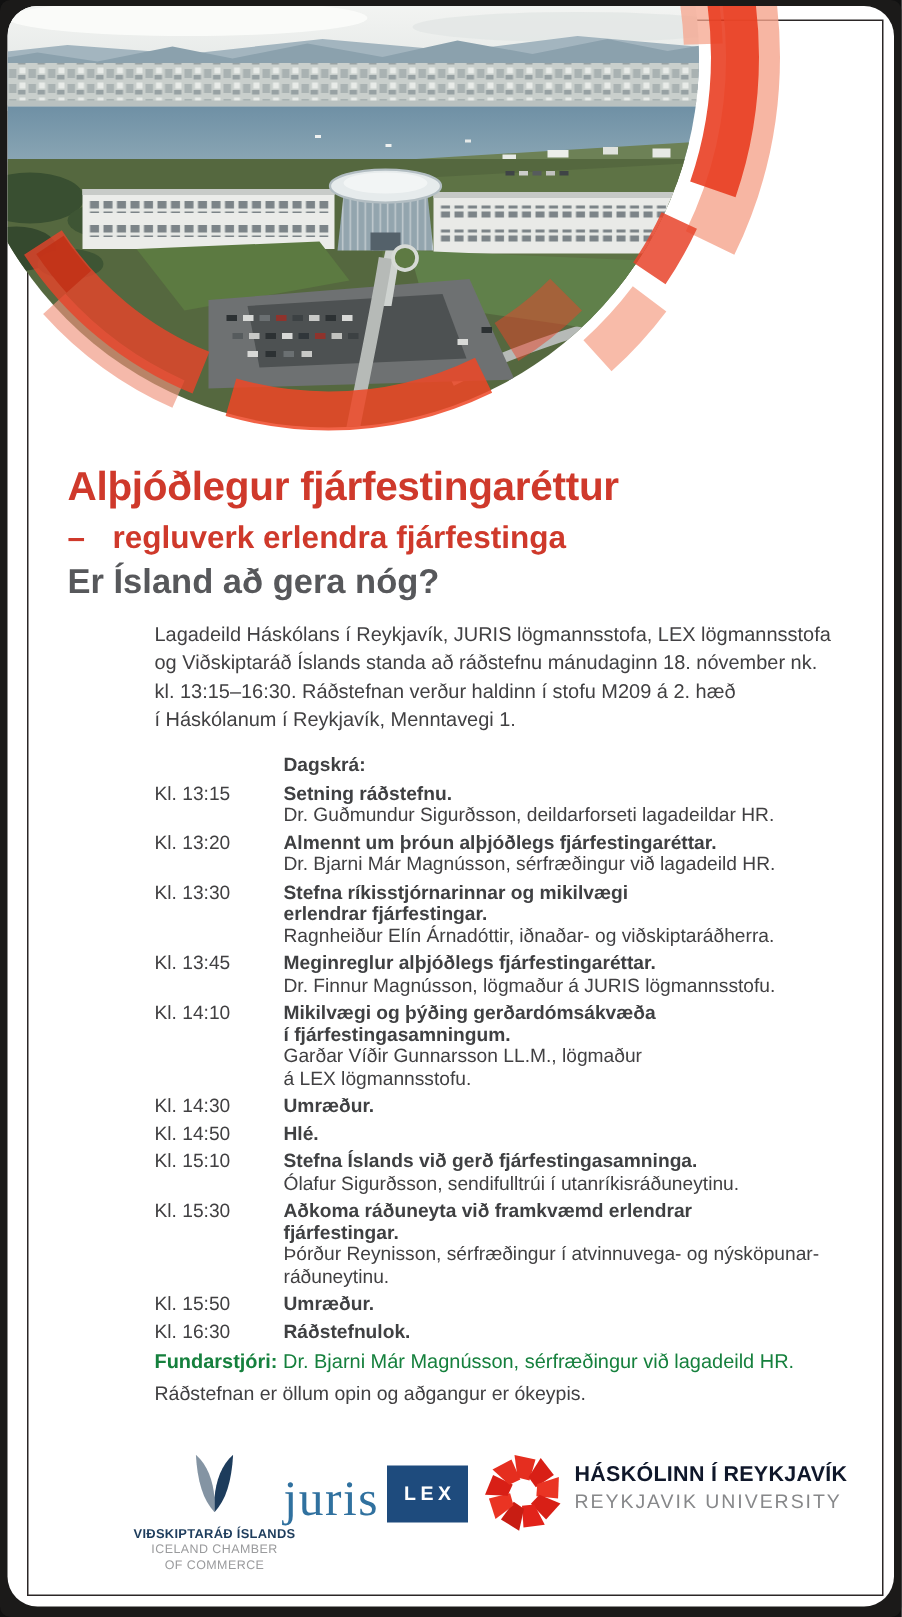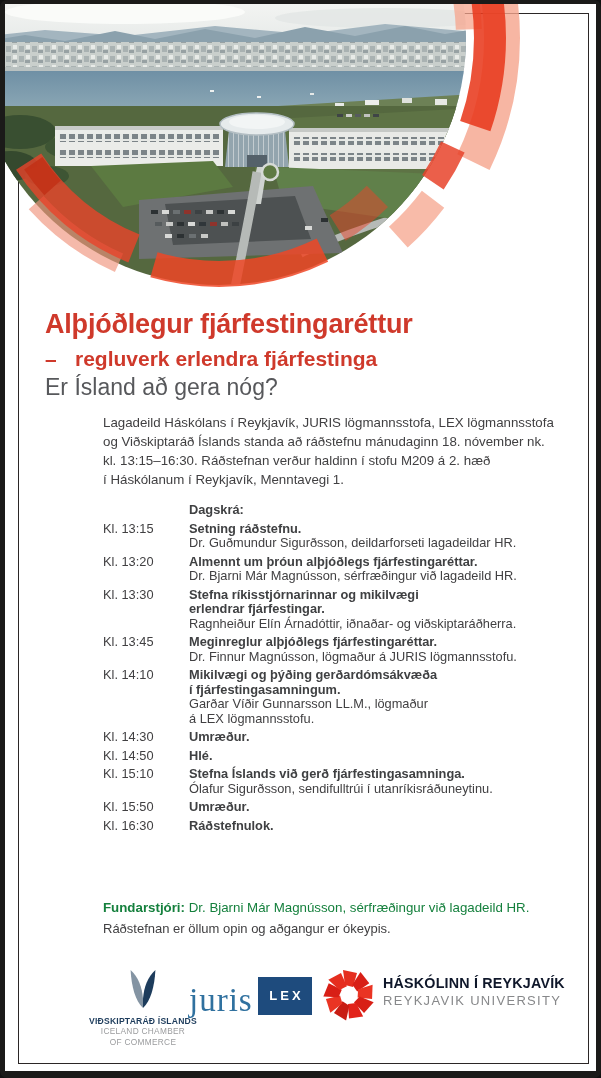--- a/index.html
+++ b/index.html
@@ -1,24 +1,24 @@
 <!DOCTYPE html>
 <html><head>
 <meta charset="utf-8">
 <style>
   html,body{margin:0;padding:0;background:#111;}
   .shot{position:relative;width:601px;height:1078px;background:#1b1a19;border-radius:7px;overflow:hidden;
         font-family:"Liberation Sans",sans-serif;}
-  .page{position:absolute;left:5px;top:4px;width:591px;height:1067px;background:#ffffff;overflow:hidden;}
+  .page{position:absolute;left:5px;top:4px;width:591px;height:1067px;background:#ffffff;overflow:hidden;border-radius:20px;}
   .inner-border{position:absolute;left:13px;top:9px;width:569px;height:1049px;border:1px solid #2b2626;}
   .photo{position:absolute;left:0;top:0;}
   .t1{position:absolute;left:40px;top:304px;font-size:27px;line-height:32px;font-weight:bold;color:#cf392b;letter-spacing:-0.2px;}
   .t2{position:absolute;left:40px;top:342px;font-size:21px;line-height:26px;font-weight:bold;color:#cf392b;}
   .t2 .dash{display:inline-block;width:30px;}
-  .t3{position:absolute;left:40px;top:369px;font-size:23px;line-height:29px;font-weight:normal;color:#57585b;}
+  .t3{position:absolute;left:40px;top:369px;font-size:23px;line-height:29px;font-weight:bold;color:#57585b;}
   .intro{position:absolute;left:98px;top:409px;width:470px;font-size:13.3px;line-height:19px;color:#414042;white-space:pre-line;}
   .agenda{position:absolute;left:98px;top:499px;width:470px;color:#414042;font-size:12.8px;line-height:14.5px;}
   .agenda-heading{margin:0 0 4px 86px;font-weight:bold;color:#3f4042;}
   .row{display:flex;margin-bottom:4px;}
   .time{width:86px;flex:0 0 86px;}
   .item-title{font-weight:bold;color:#3f4042;white-space:pre-line;}
   .speaker{white-space:pre-line;}
   .moderator{position:absolute;left:98px;top:896px;font-size:13.3px;color:#15803d;white-space:pre-wrap;}
   .moderator .lbl{font-weight:bold;}
   .admission{position:absolute;left:98px;top:917px;font-size:13px;color:#414042;}
@@ -228,20 +228,29 @@
         </div>
       </div>
       <div class="row">
         <div class="time">Kl. 15:10</div>
         <div>
           <div class="item-title">Stefna Íslands við gerð fjárfestingasamninga.</div>
           <div class="speaker">Ólafur Sigurðsson, sendifulltrúi í utanríkisráðuneytinu.</div>
         </div>
       </div>
       <div class="row">
+        <div class="time">Kl. 15:30</div>
+        <div>
+          <div class="item-title">Aðkoma ráðuneyta við framkvæmd erlendrar
+fjárfestingar.</div>
+          <div class="speaker">Þórður Reynisson, sérfræðingur í atvinnuvega- og nýsköpunar-
+ráðuneytinu.</div>
+        </div>
+      </div>
+      <div class="row">
         <div class="time">Kl. 15:50</div>
         <div>
           <div class="item-title">Umræður.</div>
           <div class="speaker"></div>
         </div>
       </div>
       <div class="row">
         <div class="time">Kl. 16:30</div>
         <div>
           <div class="item-title">Ráðstefnulok.</div>

